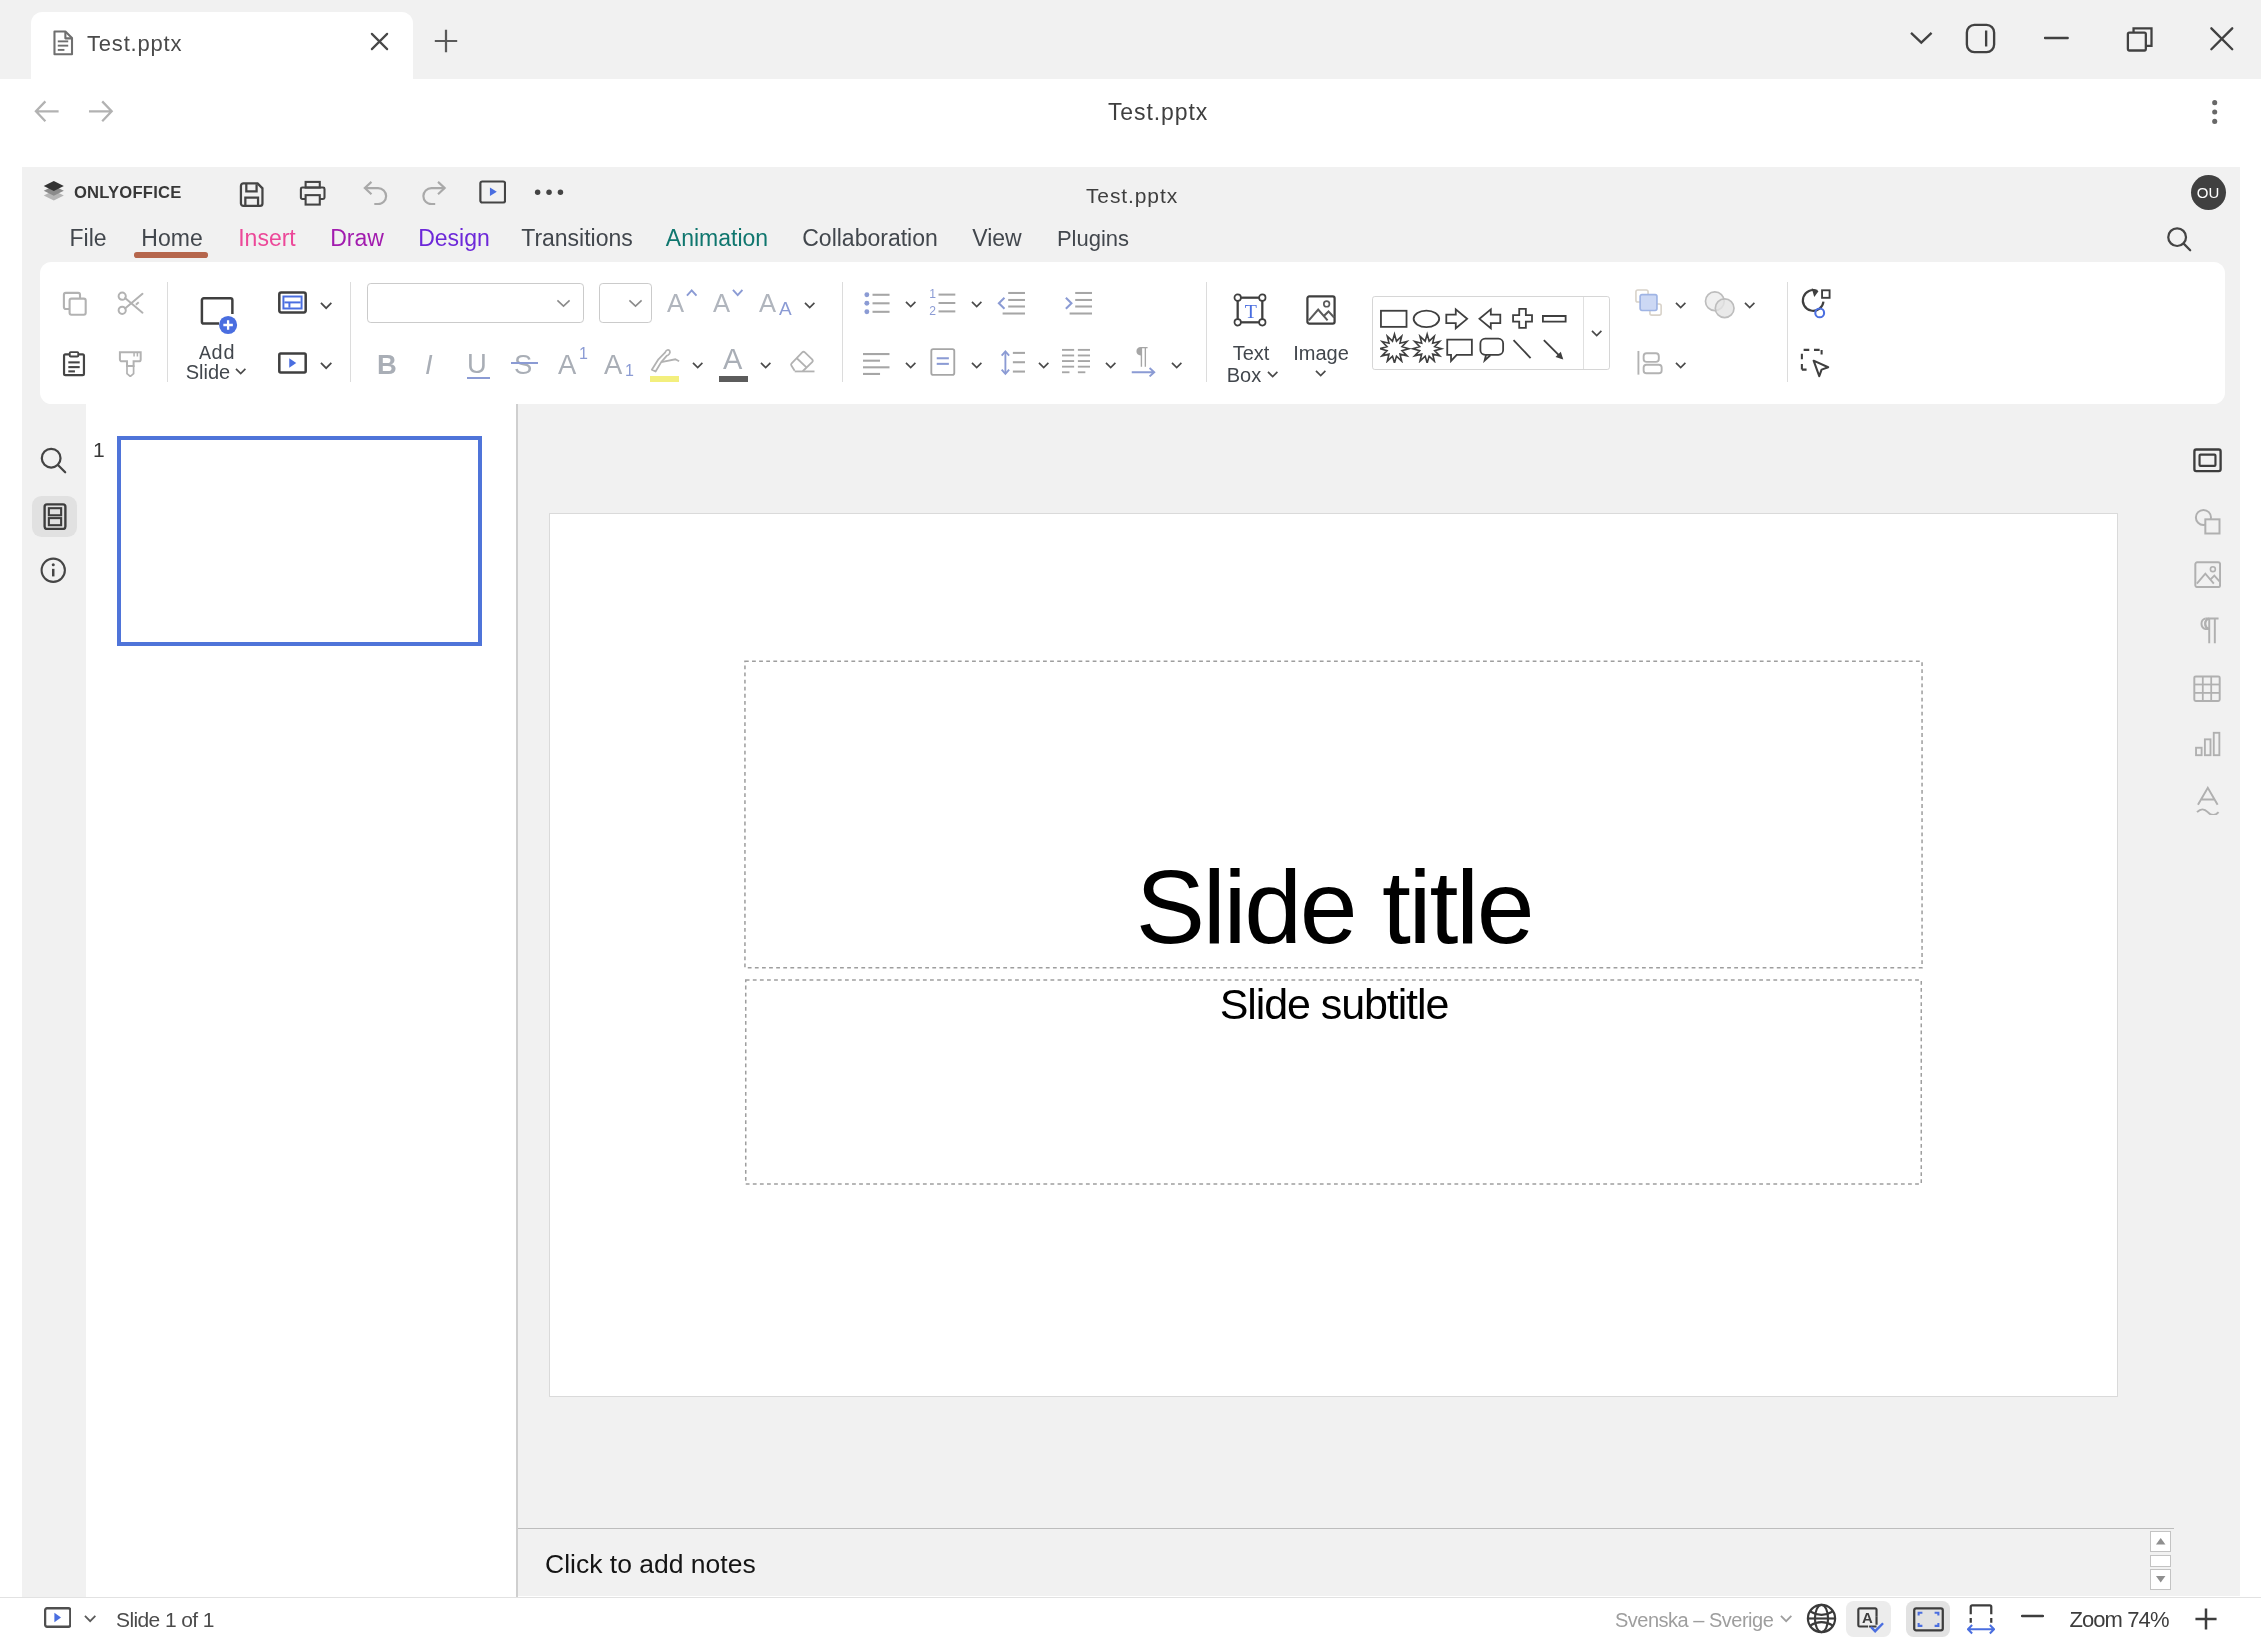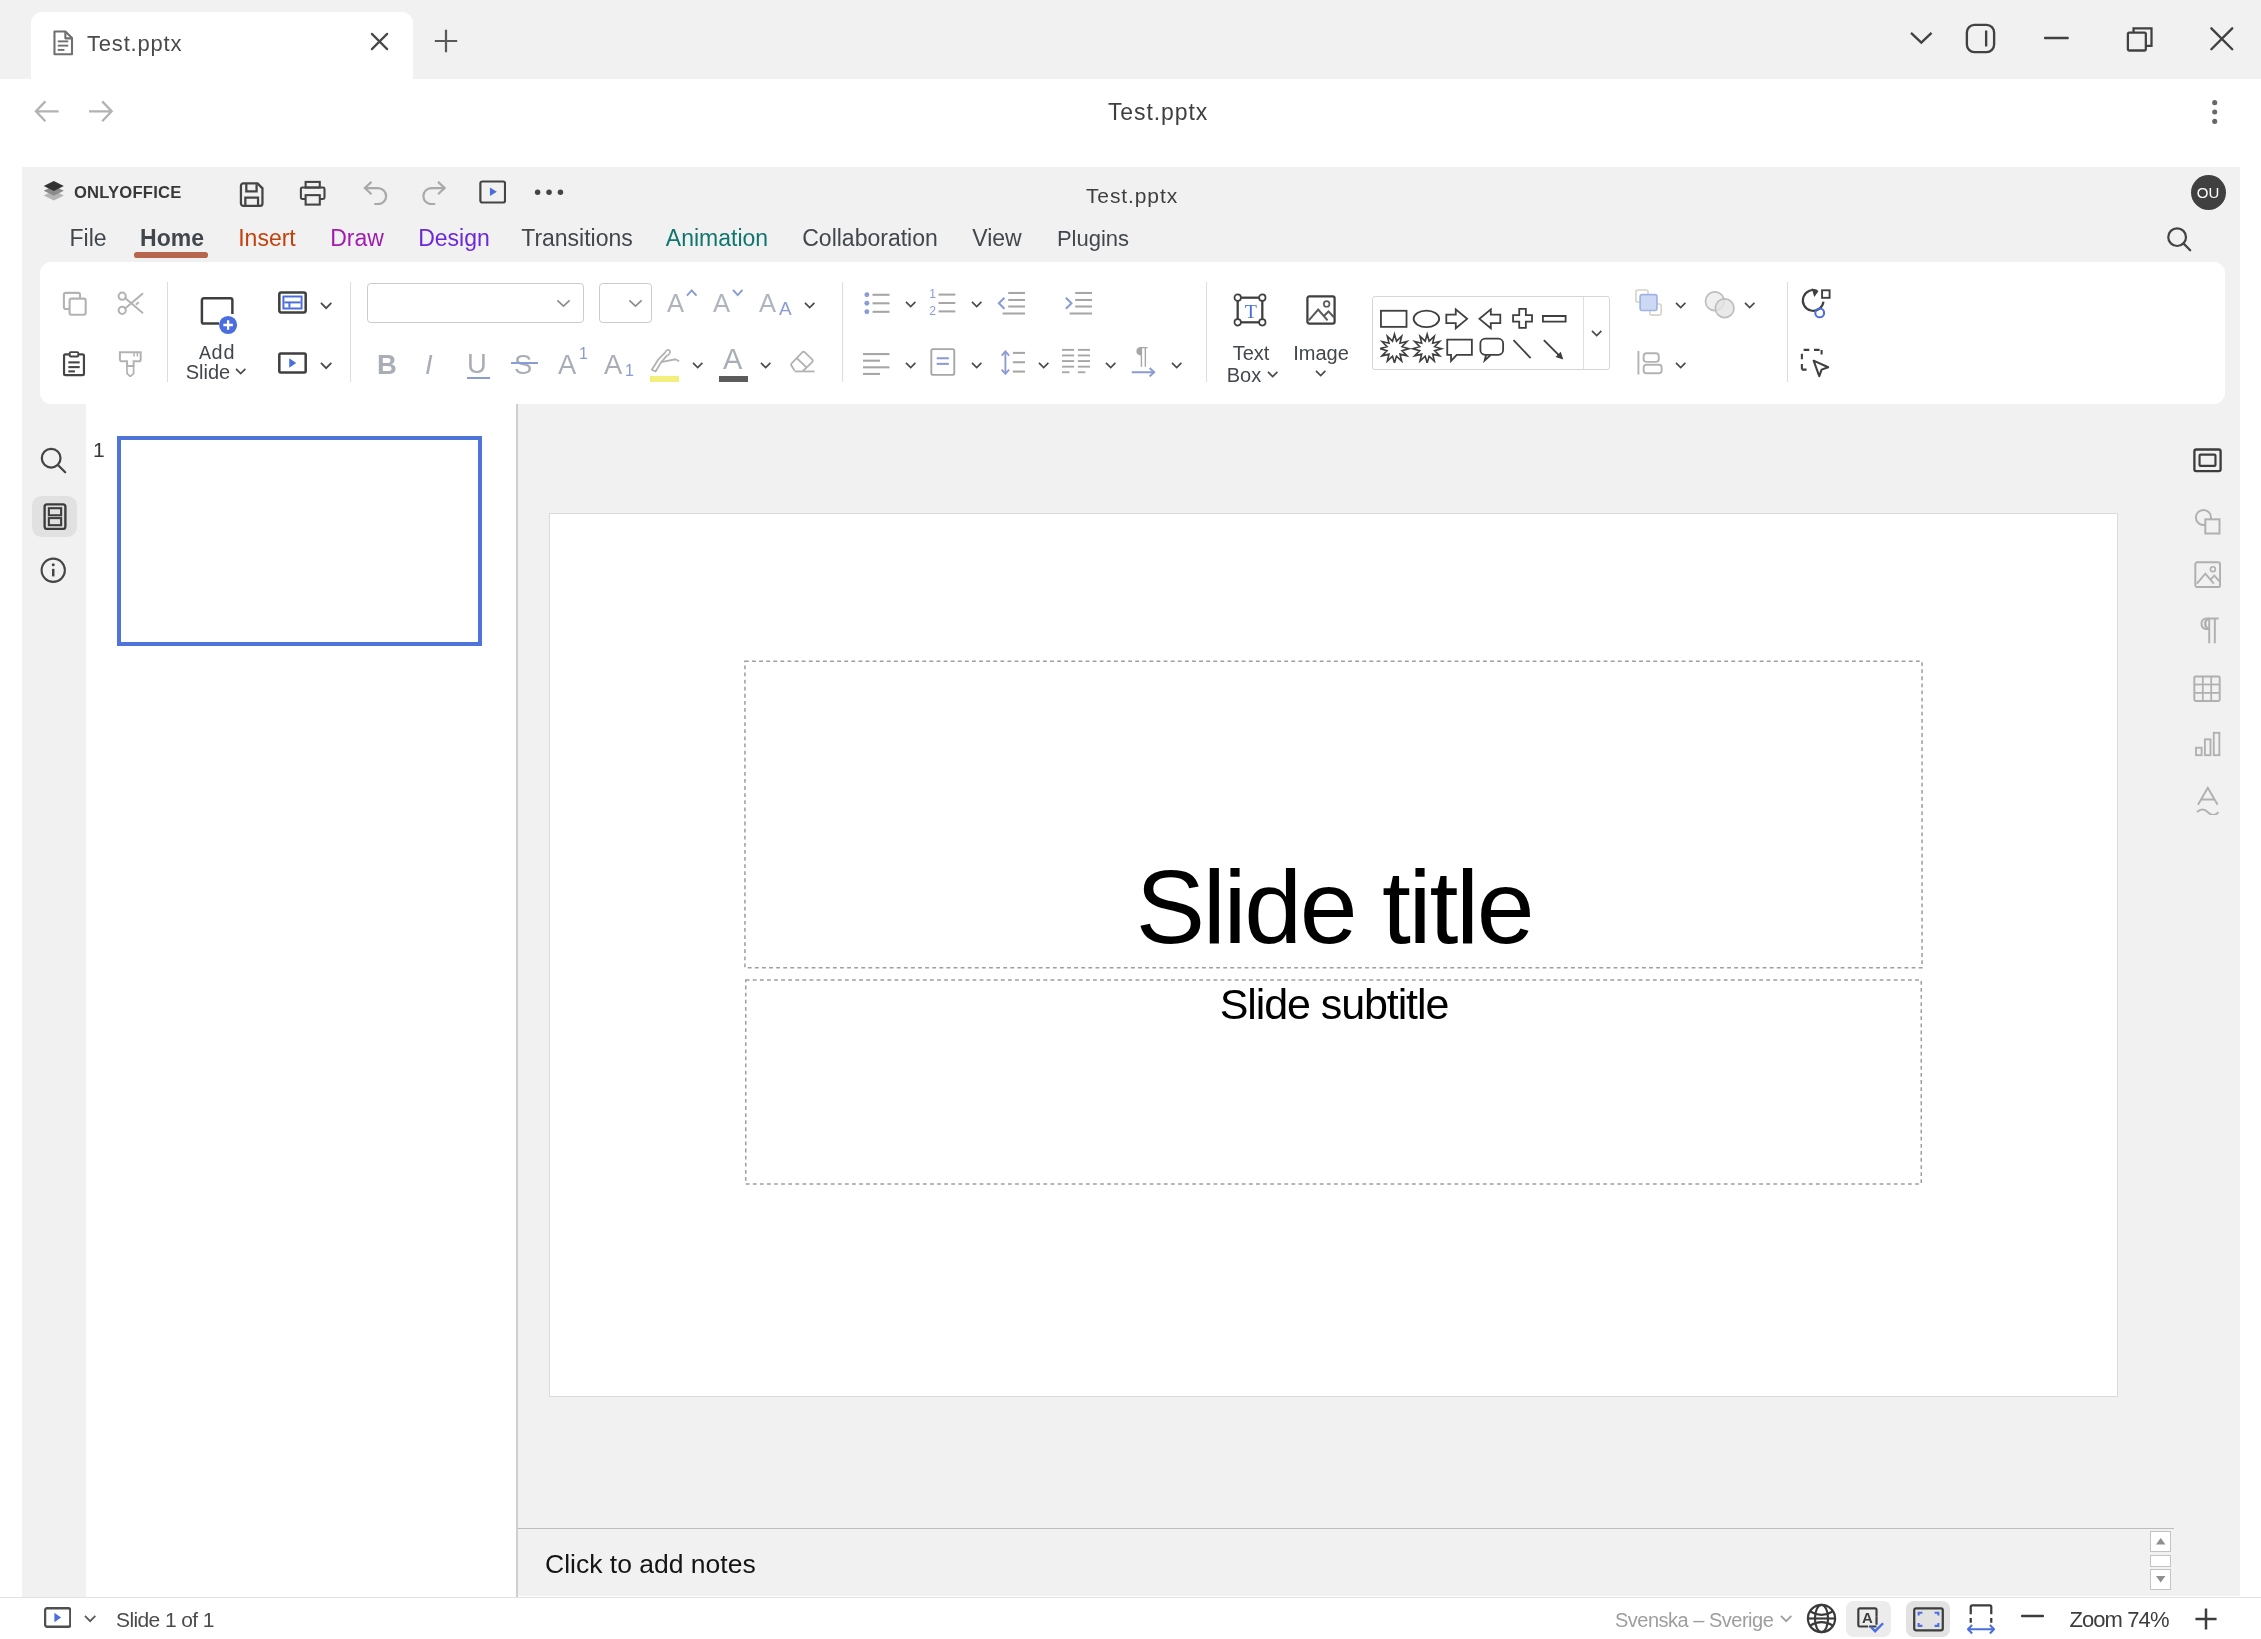--- a/index.html
+++ b/index.html
@@ -100,22 +100,22 @@
 
 <div class="ab txt" style="left:1132px;top:185px;transform:translateX(-50%);font-size:21px;line-height:21px;letter-spacing:0.9px;color:#3f3f3f;">Test.pptx</div>
 <div class="ab" style="left:2191px;top:175px;width:35px;height:35px;border-radius:50%;background:#404040;"></div>
 <div class="ab txt" style="left:2208px;top:185px;transform:translateX(-50%);font-size:15px;line-height:15px;color:#fff;">OU</div>
 <svg class="ab" style="left:2165px;top:225px;" width="28" height="28" viewBox="0 0 30 30">
  <circle cx="13" cy="13" r="9.5" fill="none" stroke="#444" stroke-width="2.4"></circle>
  <line x1="20" y1="20" x2="27" y2="27" stroke="#444" stroke-width="2.4" stroke-linecap="round"></line>
 </svg>
 
 <div class="ab txt" style="left:88px;top:227px;transform:translateX(-50%);font-size:23px;line-height:23px;color:#42474d;">File</div>
-<div class="ab txt" style="left:172px;top:227px;transform:translateX(-50%);font-size:23px;line-height:23px;color:#42474d;font-weight:bold;">Home</div>
-<div class="ab txt" style="left:267px;top:227px;transform:translateX(-50%);font-size:23px;line-height:23px;color:#c2410c;">Insert</div>
+<div class="ab txt" style="left:172px;top:227px;transform:translateX(-50%);font-size:23px;line-height:23px;color:#42474d;">Home</div>
+<div class="ab txt" style="left:267px;top:227px;transform:translateX(-50%);font-size:23px;line-height:23px;color:#ec4899;">Insert</div>
 <div class="ab txt" style="left:357px;top:227px;transform:translateX(-50%);font-size:23px;line-height:23px;color:#a21caf;">Draw</div>
 <div class="ab txt" style="left:454px;top:227px;transform:translateX(-50%);font-size:23px;line-height:23px;color:#6d28d9;">Design</div>
 <div class="ab txt" style="left:577px;top:227px;transform:translateX(-50%);font-size:23px;line-height:23px;color:#42474d;">Transitions</div>
 <div class="ab txt" style="left:717px;top:227px;transform:translateX(-50%);font-size:23px;line-height:23px;color:#0f766e;">Animation</div>
 <div class="ab txt" style="left:870px;top:227px;transform:translateX(-50%);font-size:23px;line-height:23px;color:#42474d;">Collaboration</div>
 <div class="ab txt" style="left:997px;top:227px;transform:translateX(-50%);font-size:23px;line-height:23px;color:#42474d;">View</div>
 <div class="ab txt" style="left:1093px;top:227px;transform:translateX(-50%);font-size:22px;line-height:23px;color:#42474d;">Plugins</div>
 <div class="ab" style="left:134px;top:252px;width:74px;height:5.7px;border-radius:2.8px;background:#b5664c;"></div>
 
 <div class="ab" id="toolbarpanel" style="left:40px;top:262px;width:2185px;height:142px;background:#fff;border-radius:11.4px;"></div>

